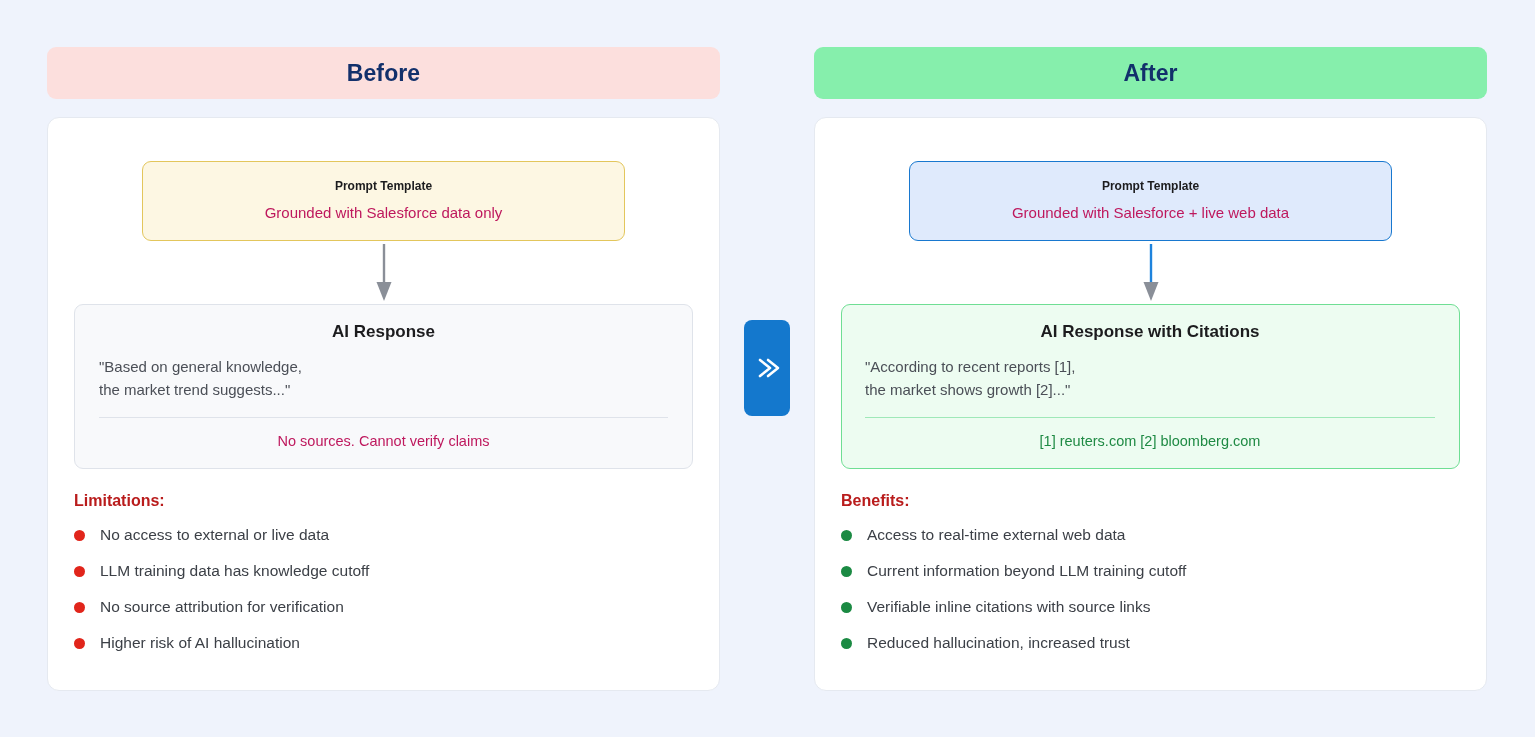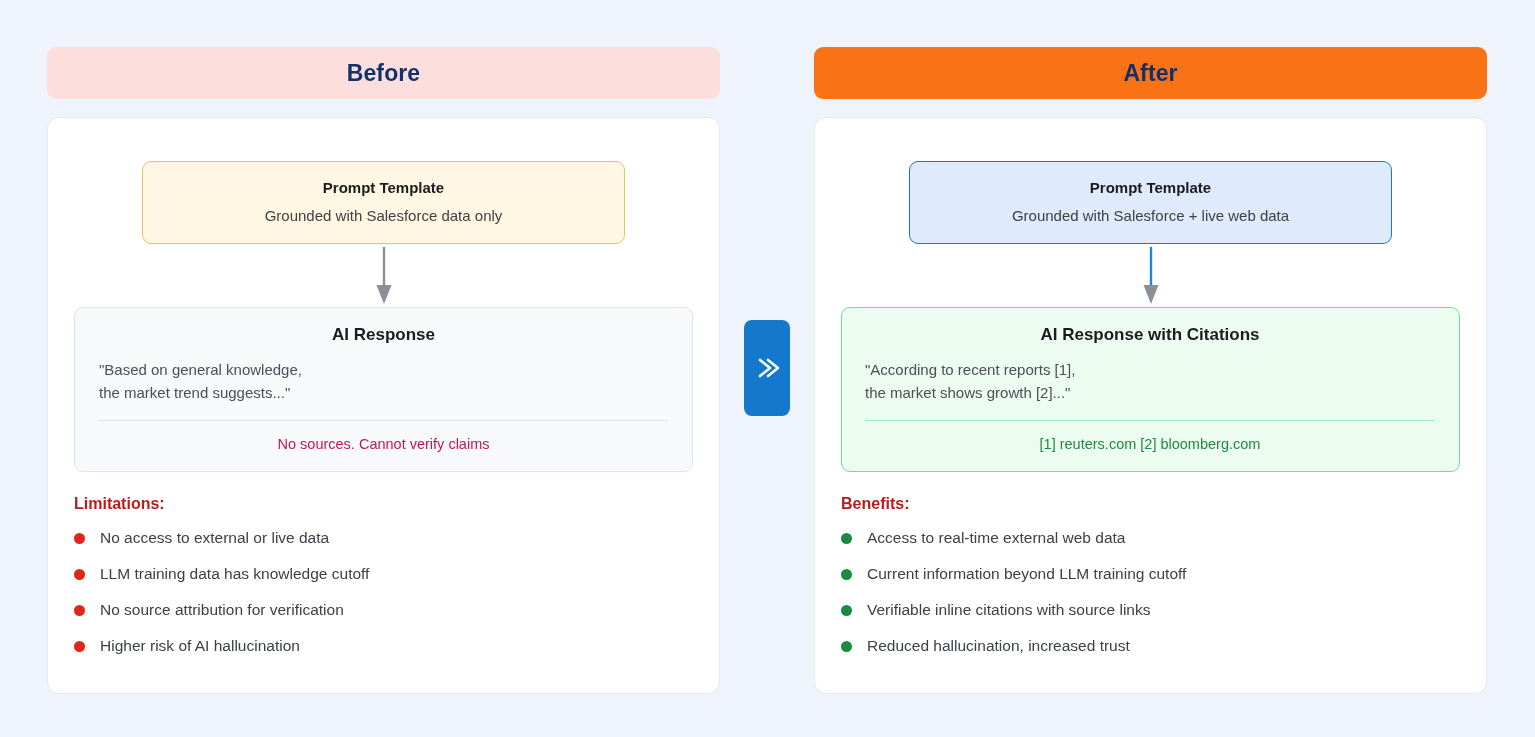--- a/index.html
+++ b/index.html
@@ -35,21 +35,21 @@
     border-radius: 9px;
     display: flex;
     align-items: center;
     justify-content: center;
     font-size: 23px;
     font-weight: bold;
     letter-spacing: .1px;
     color: #12306b;
   }
   .col-header.before { background: #fcdfdd; }
-  .col-header.after  { background: #f97316; text-align: right; }
+  .col-header.after  { background: #86efac; text-align: right; }
 
   
   .card {
     margin-top: 18px;
     min-height: 568px;
     background: #ffffff;
     border: 1px solid #e5e9f0;
     border-radius: 12px;
     padding: 22px 26px 26px 26px;
   }
@@ -58,28 +58,28 @@
   .prompt-box {
     margin: 21px 68px 0 68px;
     border-radius: 9px;
     padding: 17px 14px 19px 14px;
     text-align: center;
   }
   .prompt-box.amber { background: #fdf7e3; border: 1.6px solid #e3c65c; }
   .prompt-box.blue  { background: #dfeafc; border: 1.8px solid #1878cf; }
 
   .prompt-title {
-    font-size: 15px;
+    font-size: 12px;
     font-weight: bold;
     color: #1c1c1e;
     margin-bottom: 11px;
   }
   .prompt-sub {
     font-size: 15px;
-    color: #404040;
+    color: #be185d;
   }
 
   
   .arrow {
     height: 63px;
     display: flex;
     align-items: center;
     justify-content: center;
   }
   .arrow svg { display: block; }

